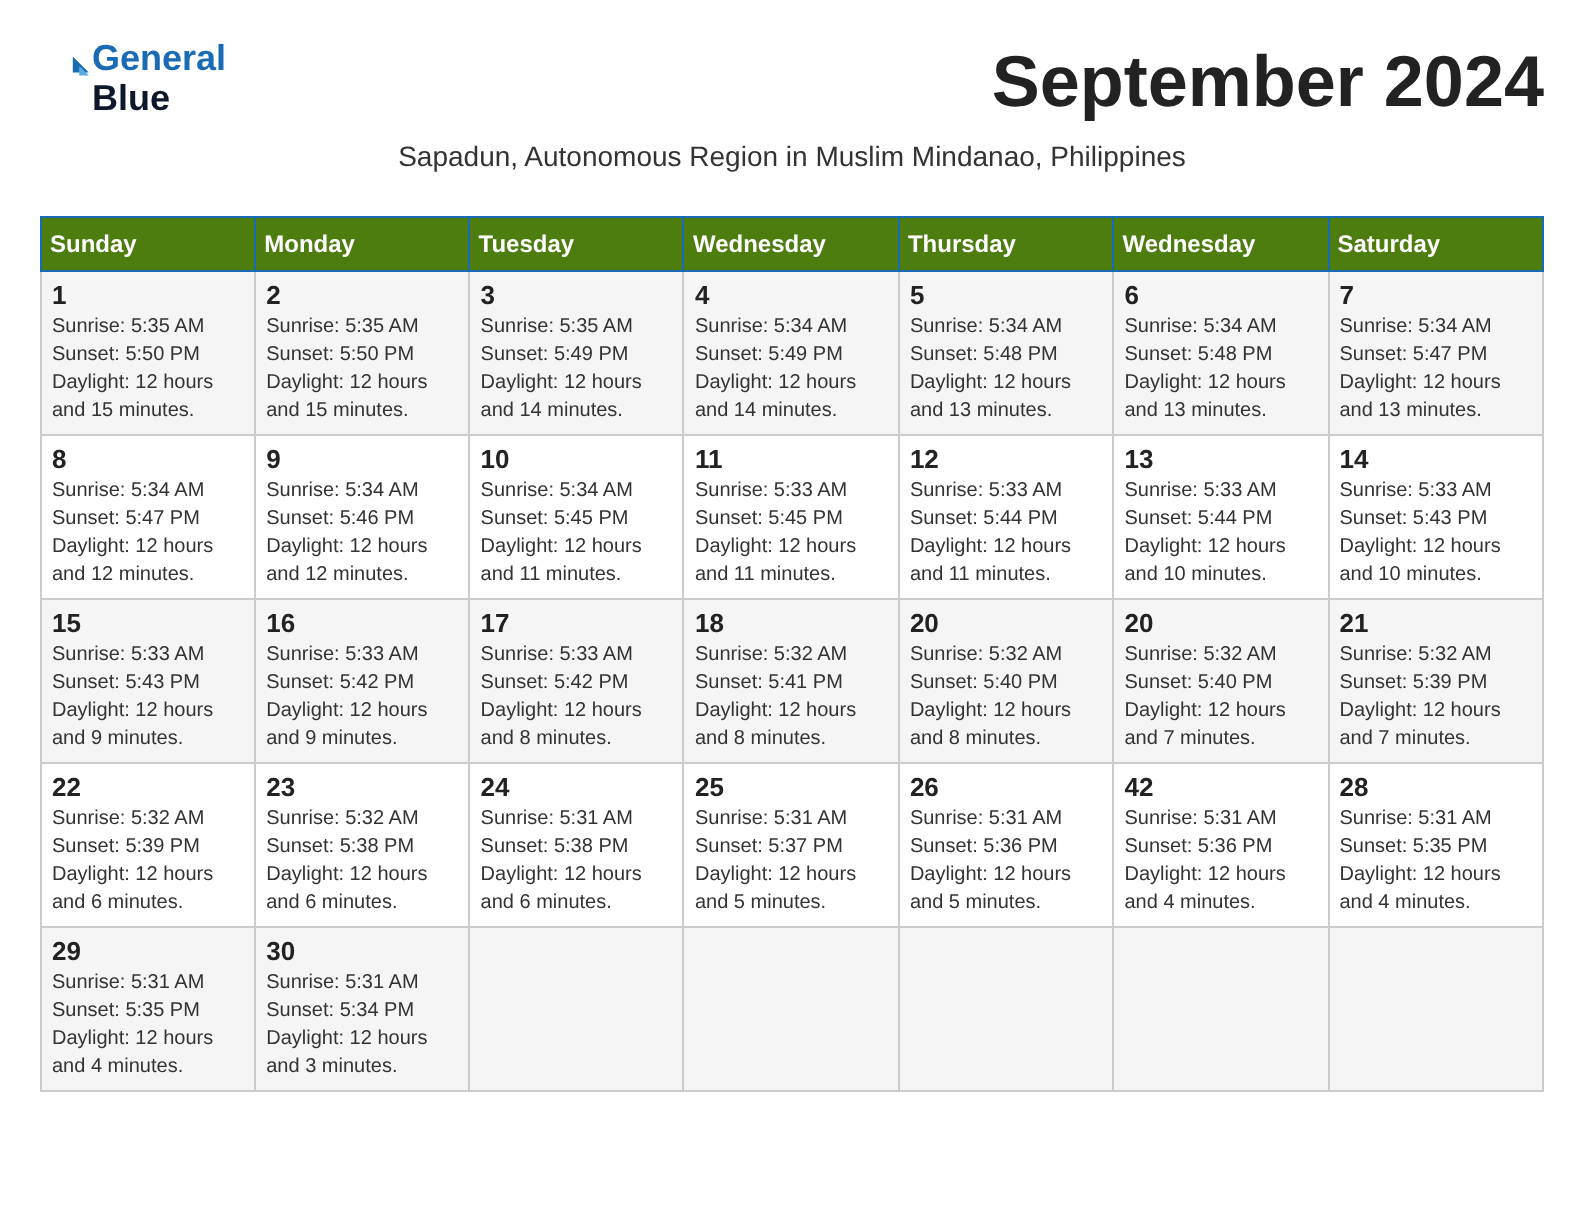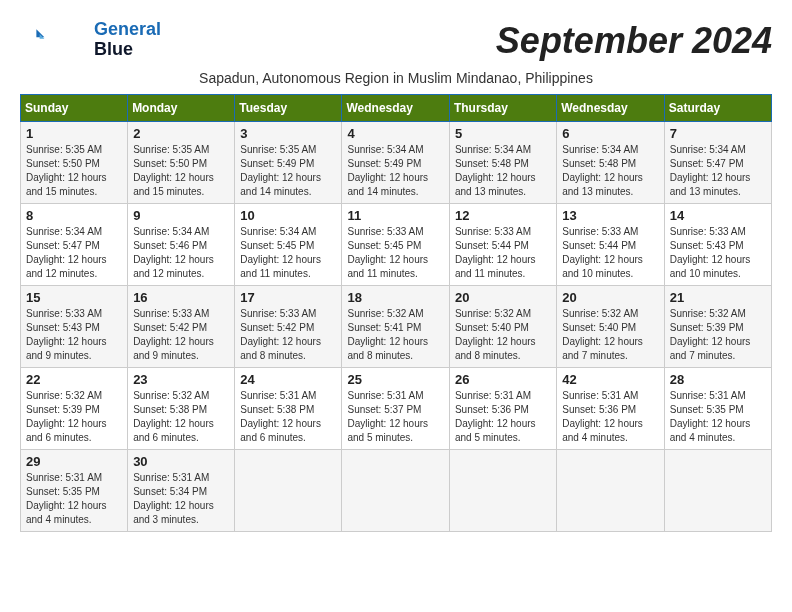--- a/index.html
+++ b/index.html
@@ -7,51 +7,49 @@
       font-family: Arial, sans-serif;
       background: #fff;
       width: 792px;
       min-height: 612px;
       padding: 20px;
     }
     .header-logo {
       display: flex;
       align-items: center;
       margin-bottom: 10px;
-      gap: 48px;
     }
     .logo-text {
       font-size: 18px;
       font-weight: bold;
       color: #333;
       line-height: 1.1;
     }
     .logo-text span {
       color: #1a6bb5;
     }
     .logo-icon {
       width: 24px;
       height: 24px;
       margin-left: 2px;
     }
     .title-section {
       text-align: center;
       margin-bottom: 4px;
-      font-style: italic;
     }
     .month-title {
       font-size: 36px;
       font-weight: bold;
       color: #222;
     }
     .location-title {
       text-align: center;
       font-size: 14px;
       color: #333;
-      margin-bottom: 8px;
+      margin-bottom: 22px;
     }
     .calendar-table {
       width: 100%;
       border-collapse: collapse;
       font-size: 11px;
     }
     .calendar-table th {
       background-color: #4d7c0f;
       color: white;
       padding: 6px 4px;

